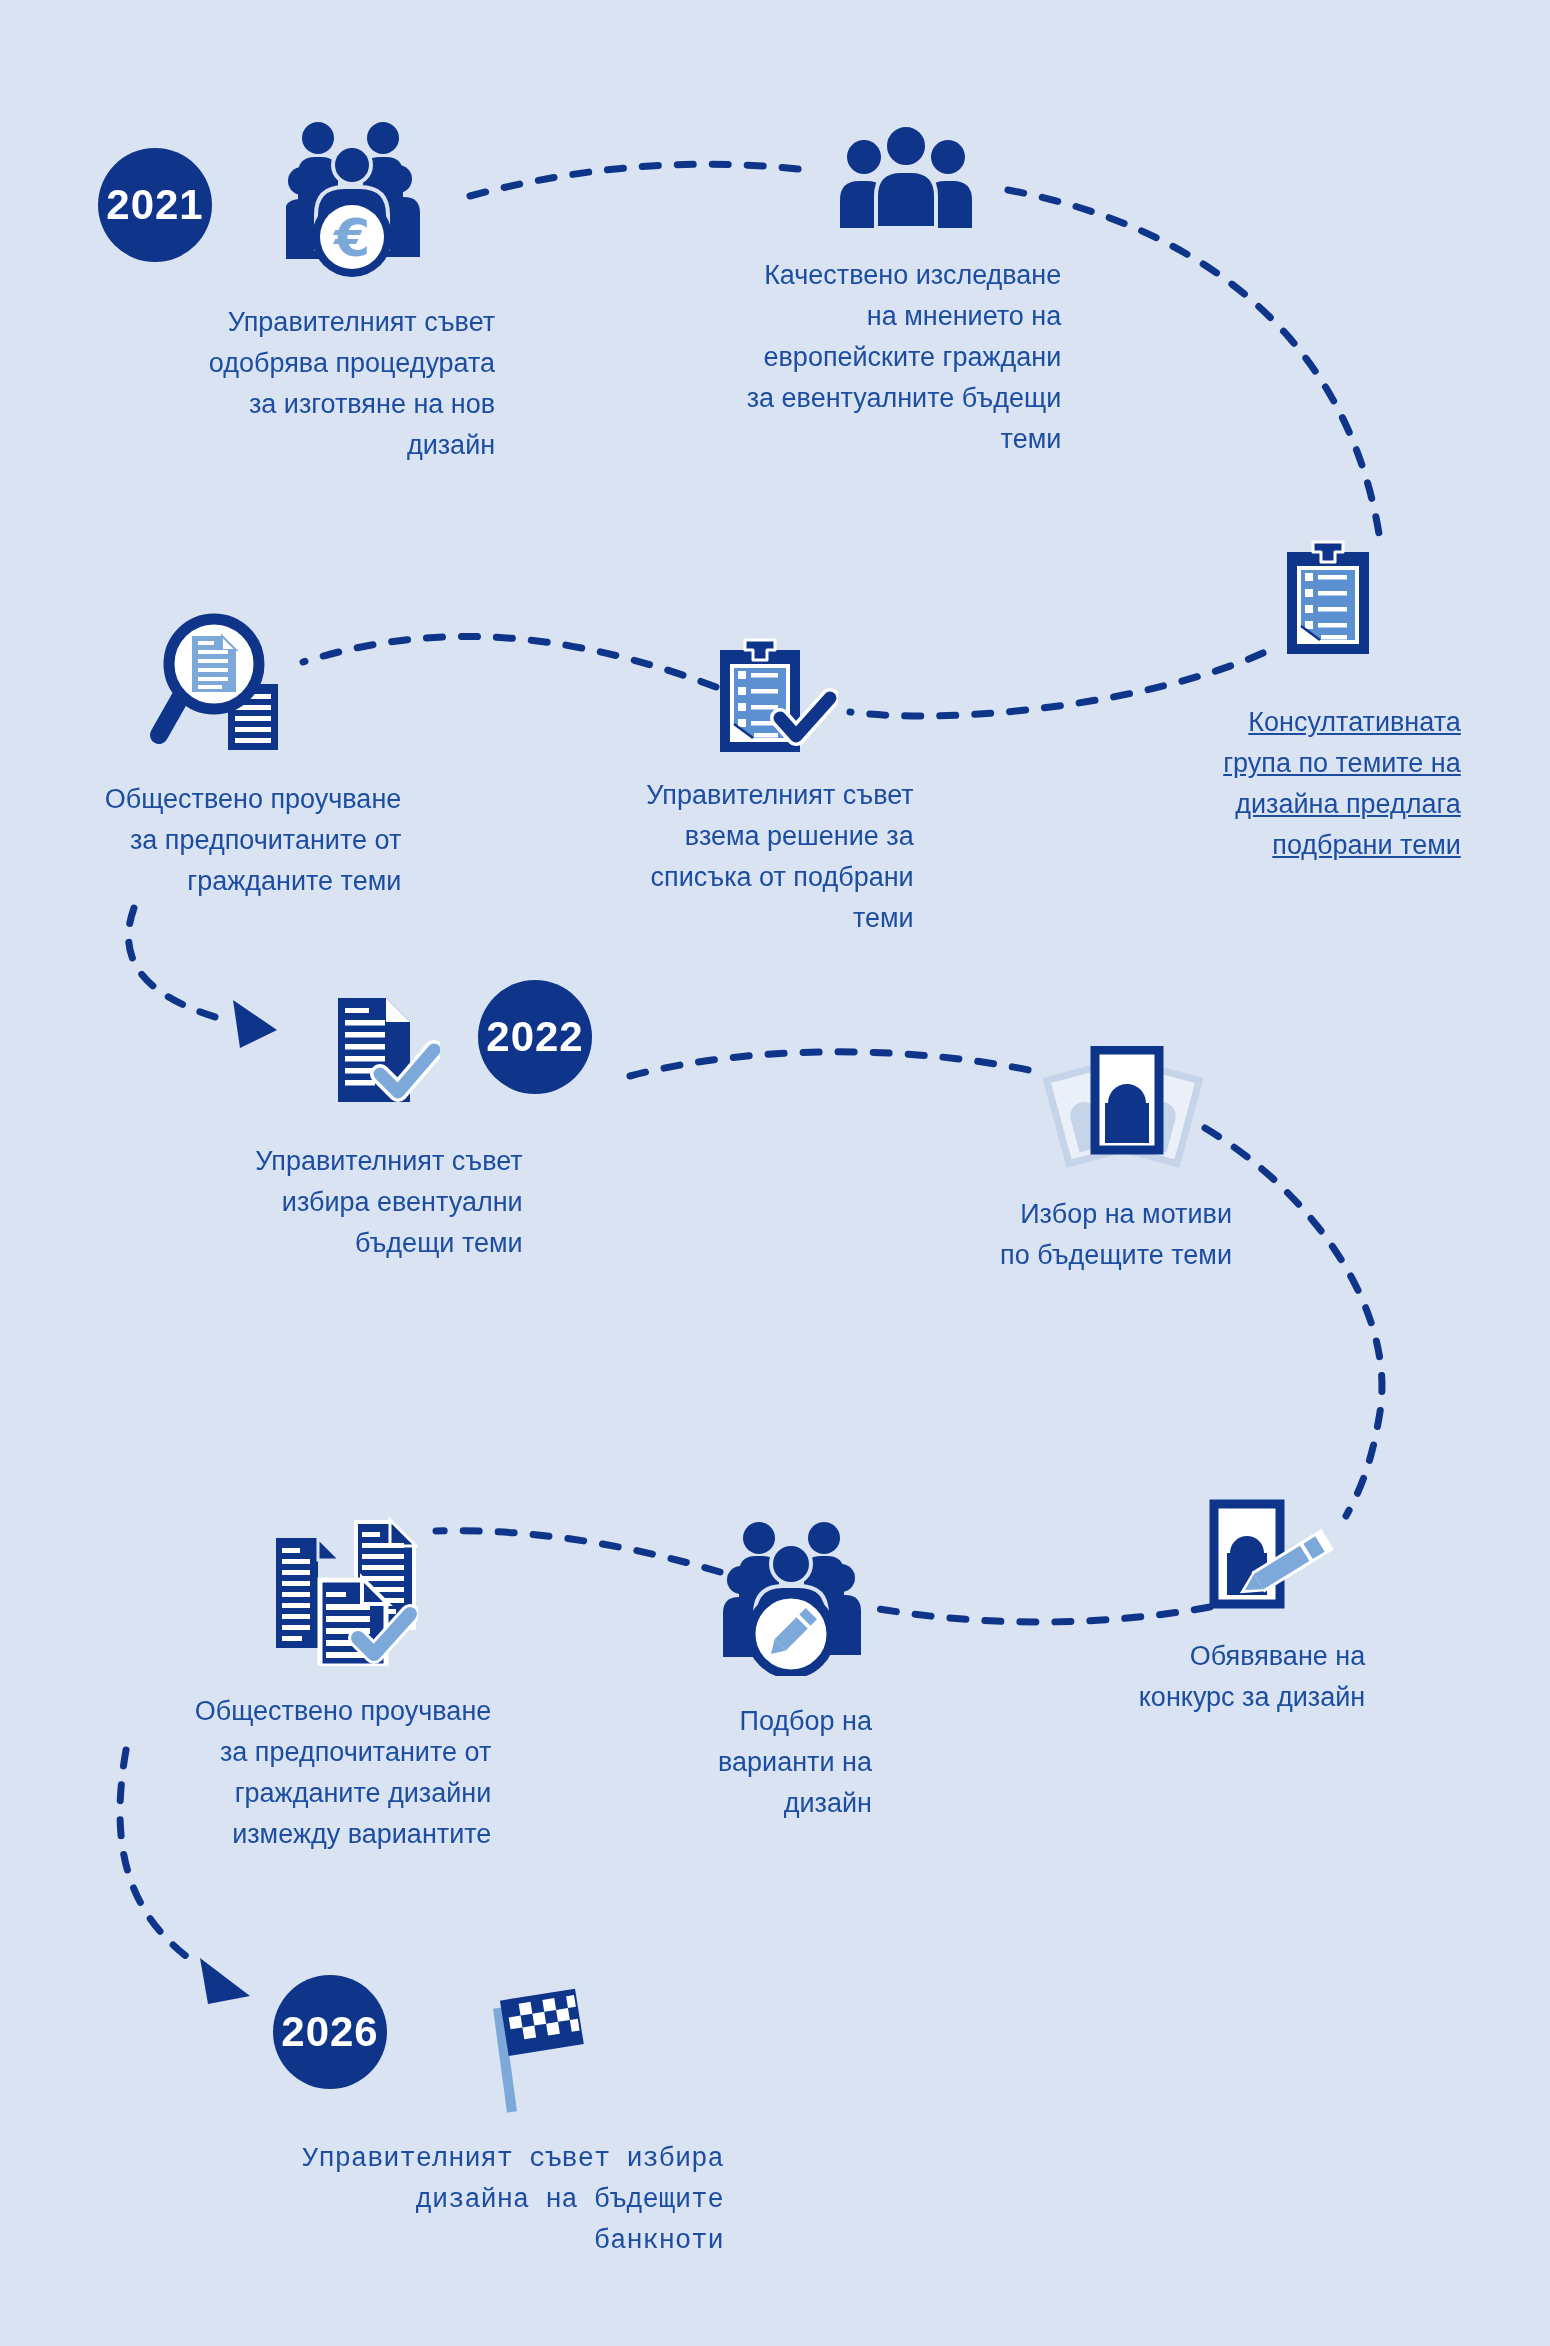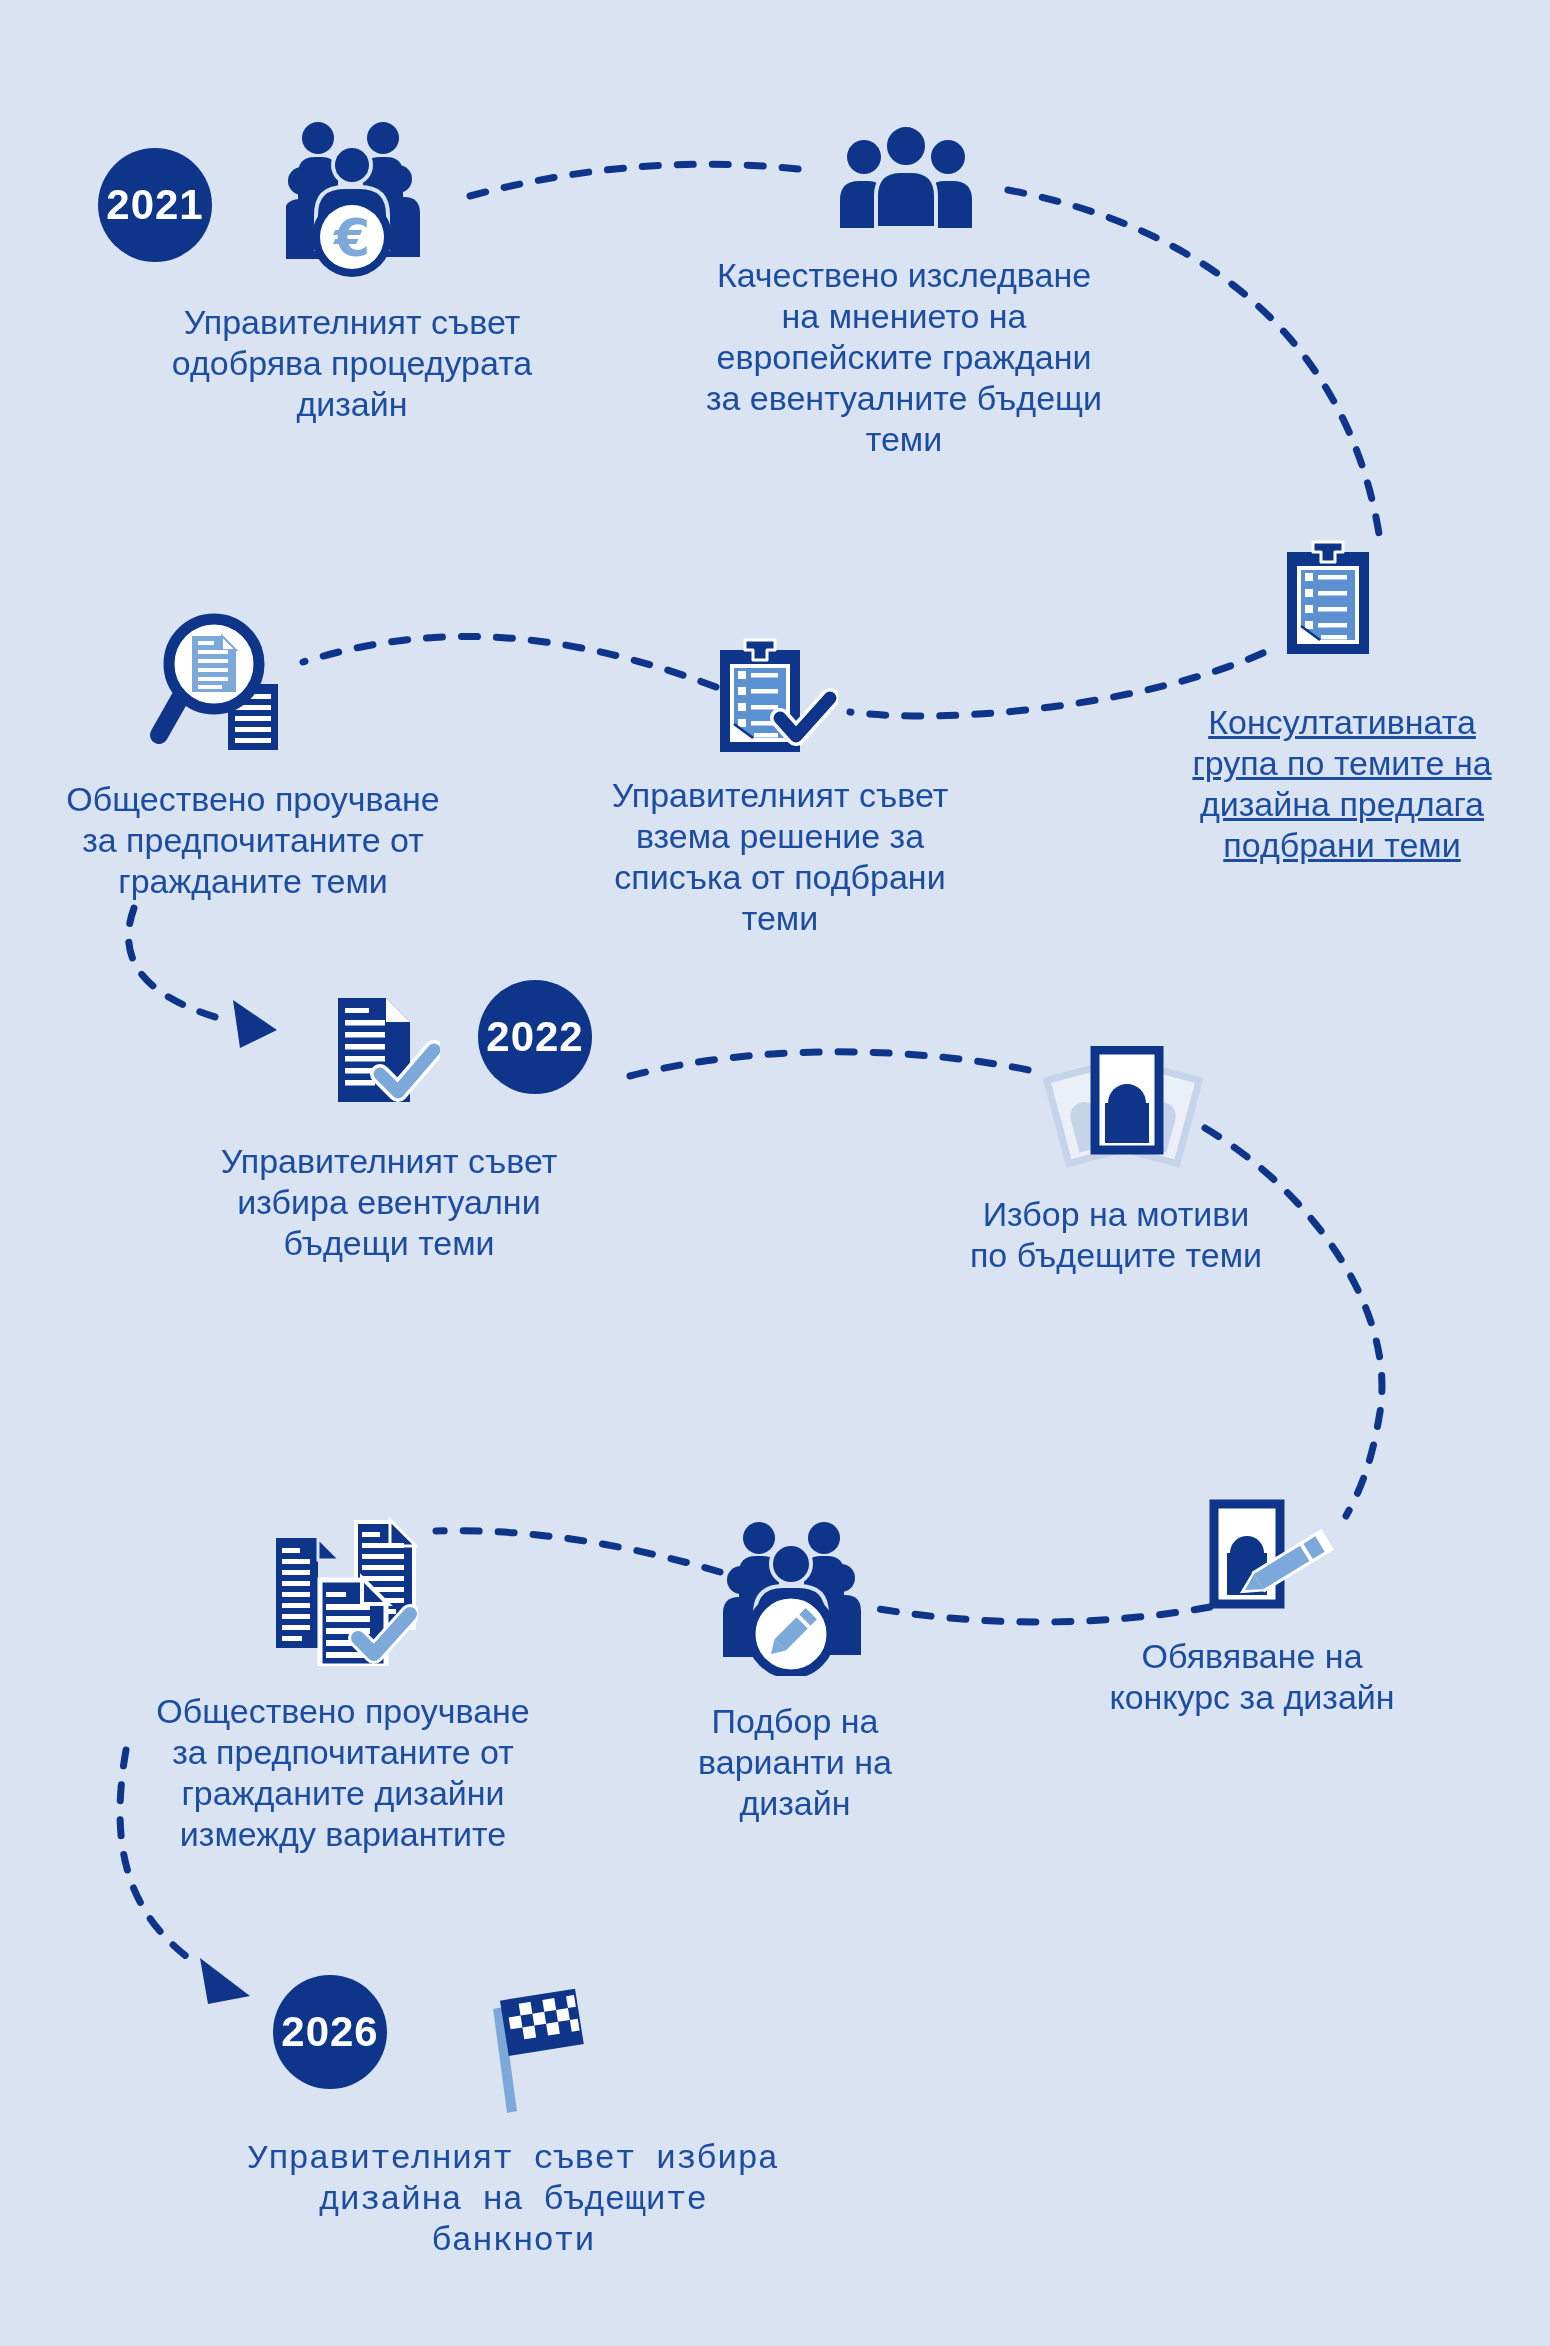--- a/index.html
+++ b/index.html
@@ -8,22 +8,22 @@
     --ghost-fill:#ebf0f8; --white:#ffffff;
   }
   html,body{margin:0;padding:0;}
   body{background:var(--background);font-family:"Liberation Sans",sans-serif;}
   .canvas{position:relative;width:1550px;height:2346px;background:var(--background);overflow:hidden;}
   .connections{position:absolute;left:0;top:0;width:1550px;height:2346px;}
   .badge{position:absolute;width:114px;height:114px;border-radius:50%;background:var(--navy);
          color:var(--white);display:flex;align-items:center;justify-content:center;
          font-size:42px;font-weight:bold;letter-spacing:1px;}
   .icon{position:absolute;}
-  .label{position:absolute;transform:translateX(-50%);text-align:center;color:var(--text-blue);
-         font-size:34px;line-height:41px;white-space:nowrap;}
+  .label{position:absolute;transform:translateX(-50%);text-align:right;color:var(--text-blue);
+         font-size:27px;line-height:41px;white-space:nowrap;}
   .label span{display:block;}
 </style>
 </head>
 <body>
 
 <div class="canvas">
 
   <svg class="connections" viewBox="0 0 1550 2346">
     <g fill="none" stroke="var(--navy)" stroke-width="7" stroke-dasharray="16 19" stroke-linecap="round">
       <path d="M470,196 C590,164 700,158 808,170"></path>
@@ -267,20 +267,21 @@
         <rect x="40" y="44" width="12" height="12"></rect>
           <rect x="64" y="44" width="12" height="12"></rect>
           <rect x="88" y="44" width="8" height="12"></rect>
       </g>
     </g>
   </svg>
 
   <div class="label" style="left:352px;top:302px;">
     <span>Управителният съвет</span>
     <span>одобрява процедурата</span>
+    <span>за изготвяне на нов</span>
     <span>дизайн</span>
   </div>
   <div class="label" style="left:904px;top:255px;">
     <span>Качествено изследване</span>
     <span>на мнението на</span>
     <span>европейските граждани</span>
     <span>за евентуалните бъдещи</span>
     <span>теми</span>
   </div>
   <div class="label" style="left:1342px;top:702px;text-decoration:underline;">

